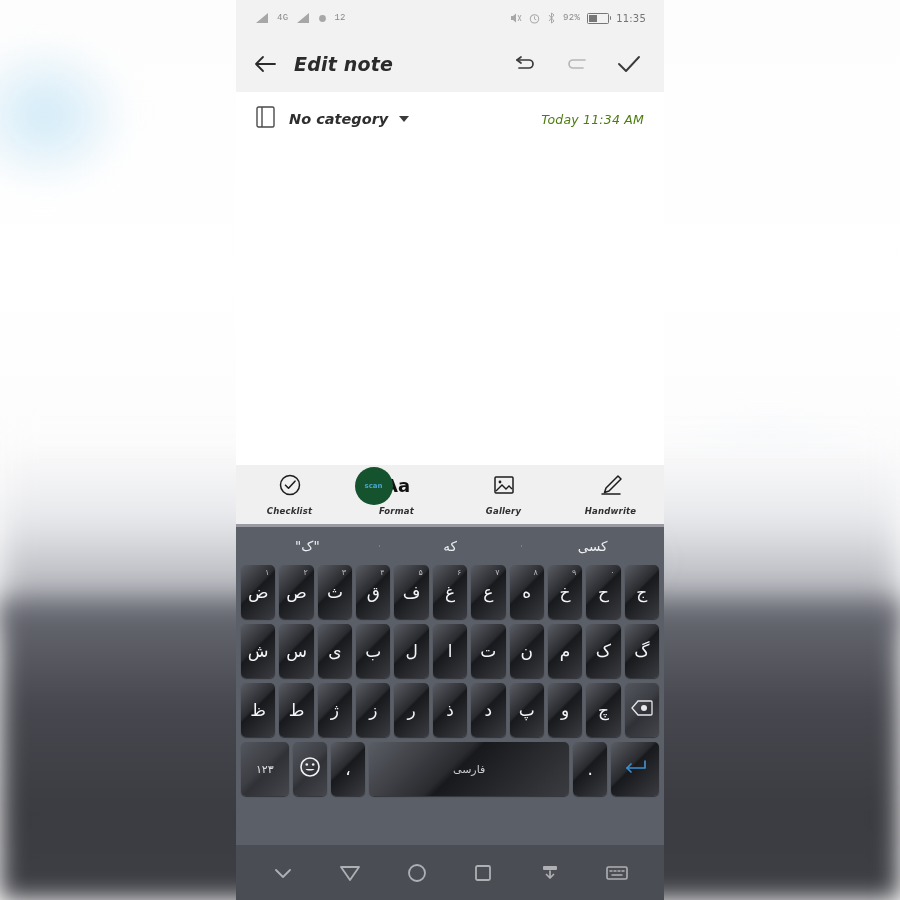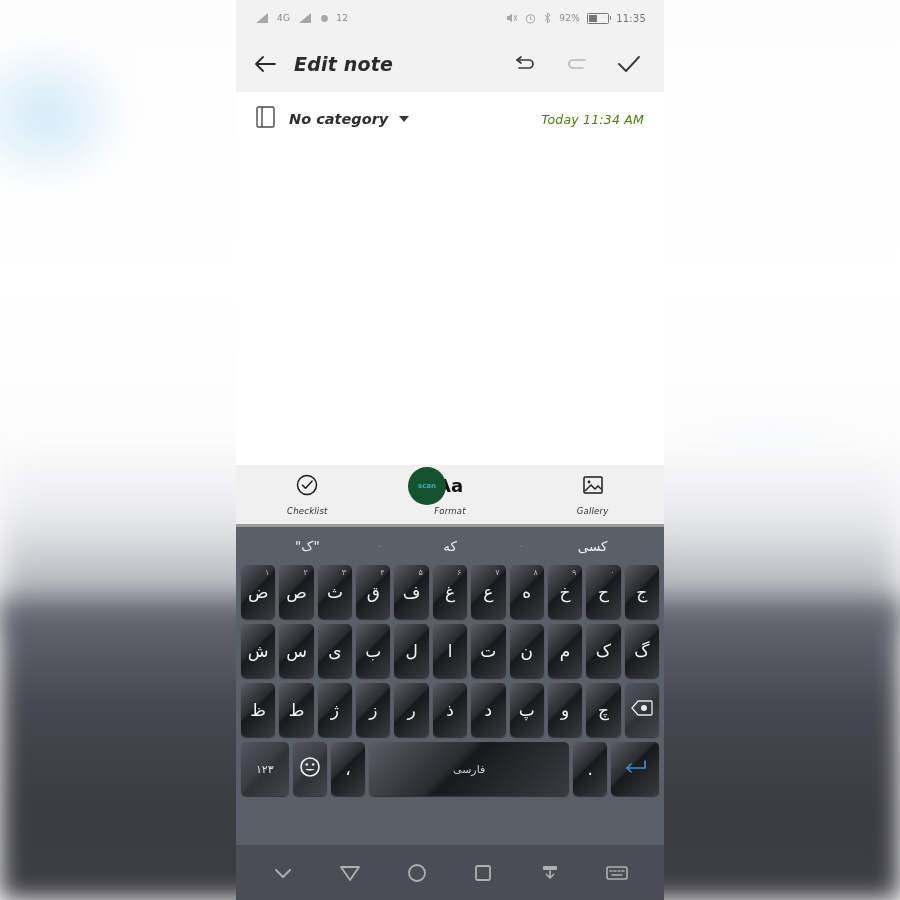--- a/index.html
+++ b/index.html
@@ -31,21 +31,21 @@
     filter:blur(14px);}
 
   
   .phone{position:absolute;left:236px;top:0;width:428px;height:900px;overflow:hidden;}
 
   
   .statusbar{height:36px;background:#f2f2f2;display:flex;align-items:center;
     justify-content:space-between;padding:0 18px;box-sizing:border-box;}
   .sb-left,.sb-right{display:flex;align-items:center;gap:7px;}
   .sb-ico{opacity:.62;display:flex;align-items:flex-end;}
-  .sb-text{font-size:9px;color:#6d6d6d;letter-spacing:.3px;opacity:.8;}
+  .sb-text{font-size:9px;color:#6d6d6d;letter-spacing:.3px;opacity:.8;font-family:Liberation Mono, monospace;}
   .sb-time{font-size:10px;color:#5e5e5e;letter-spacing:.2px;opacity:.85;}
   .batt{width:20px;height:9px;border:1.2px solid #777;border-radius:1.5px;position:relative;}
   .batt::after{content:"";position:absolute;right:-3px;top:2.2px;width:1.6px;height:4px;background:#777;border-radius:0 1px 1px 0;}
   .batt i{position:absolute;left:1px;top:1px;bottom:1px;width:8px;background:#777;display:block;}
 
   
   .appbar{height:56px;background:#f2f2f2;display:flex;align-items:center;
     padding:0 16px;box-sizing:border-box;}
   .appbar-title{font-size:19px;font-weight:700;color:#2b2b2b;margin-left:16px;
     font-style:italic;letter-spacing:.2px;}
@@ -70,21 +70,21 @@
   .selhandle{position:absolute;left:-7px;top:22px;width:13px;height:13px;
     background:#4fb8e8;border-radius:50% 50% 50% 0;transform:rotate(-45deg);}
   .selhandle::after{content:"";position:absolute;left:4px;top:-12px;width:2px;height:14px;
     background:#7fcdef;transform:rotate(45deg);transform-origin:top;}
 
   
   .fmtbar{position:absolute;left:0;top:465px;width:428px;height:62px;
     background:#f0f0f0;display:flex;align-items:center;justify-content:space-around;
     box-sizing:border-box;border-bottom:3px solid #9a9ba2;}
   .fmt-item{display:flex;flex-direction:column;align-items:center;gap:5px;width:88px;position:relative;}
-  .fmt-label{font-size:8.5px;color:#2f2f2f;font-weight:400;font-style:italic;letter-spacing:.2px;}
+  .fmt-label{font-size:8.5px;color:#2f2f2f;font-weight:700;font-style:italic;letter-spacing:.2px;}
   .ripple{position:absolute;left:2px;top:-6px;width:38px;height:38px;border-radius:50%;
     background:#14532d;display:flex;align-items:center;justify-content:center;}
   .ripple span{font-size:7px;color:#46a6cf;font-weight:700;}
 
   
   .kb{position:absolute;left:0;top:527px;width:428px;height:318px;background:#5b5f68;}
   .suggest{height:38px;display:flex;align-items:center;}
   .sug{flex:1;text-align:center;font-size:13.5px;color:#eceef1;position:relative;}
   .sug + .sug::before{content:"";position:absolute;left:0;top:7px;bottom:7px;width:1px;background:#7a7e87;}
   .krow{display:flex;justify-content:center;gap:4px;padding:0 5px 5px 5px;box-sizing:border-box;}
@@ -237,20 +237,29 @@
       <div class="fmt-item">
         <span>
           <svg width="24" height="24" viewBox="0 0 24 24">
               <rect x="3" y="4" width="18" height="16" rx="1" fill="none" stroke="#1d1d1d" stroke-width="1.5"></rect>
               <circle cx="8" cy="9" r="1.4" fill="#1d1d1d"></circle>
               <path d="M4 18l6-6 4 4 3-3 3 3" fill="none" stroke="#1d1d1d" stroke-width="1.4"></path>
             </svg>
         </span>
         <span class="fmt-label">Gallery</span>
       </div>
+      <div class="fmt-item">
+        <span>
+          <svg width="26" height="24" viewBox="0 0 26 24">
+              <path d="M20 3l3 3-12 12-4.5 1.5L8 15z" fill="none" stroke="#1d1d1d" stroke-width="1.5" stroke-linejoin="round"></path>
+              <path d="M4 21h18" stroke="#1d1d1d" stroke-width="1.5" stroke-linecap="round"></path>
+            </svg>
+        </span>
+        <span class="fmt-label">Handwrite</span>
+      </div>
     </div>
 
     <div class="kb">
       <div class="suggest">
         <div class="sug">"ک"</div>
         <div class="sug">که</div>
         <div class="sug">کسی</div>
       </div>
 
       <div class="krow">

